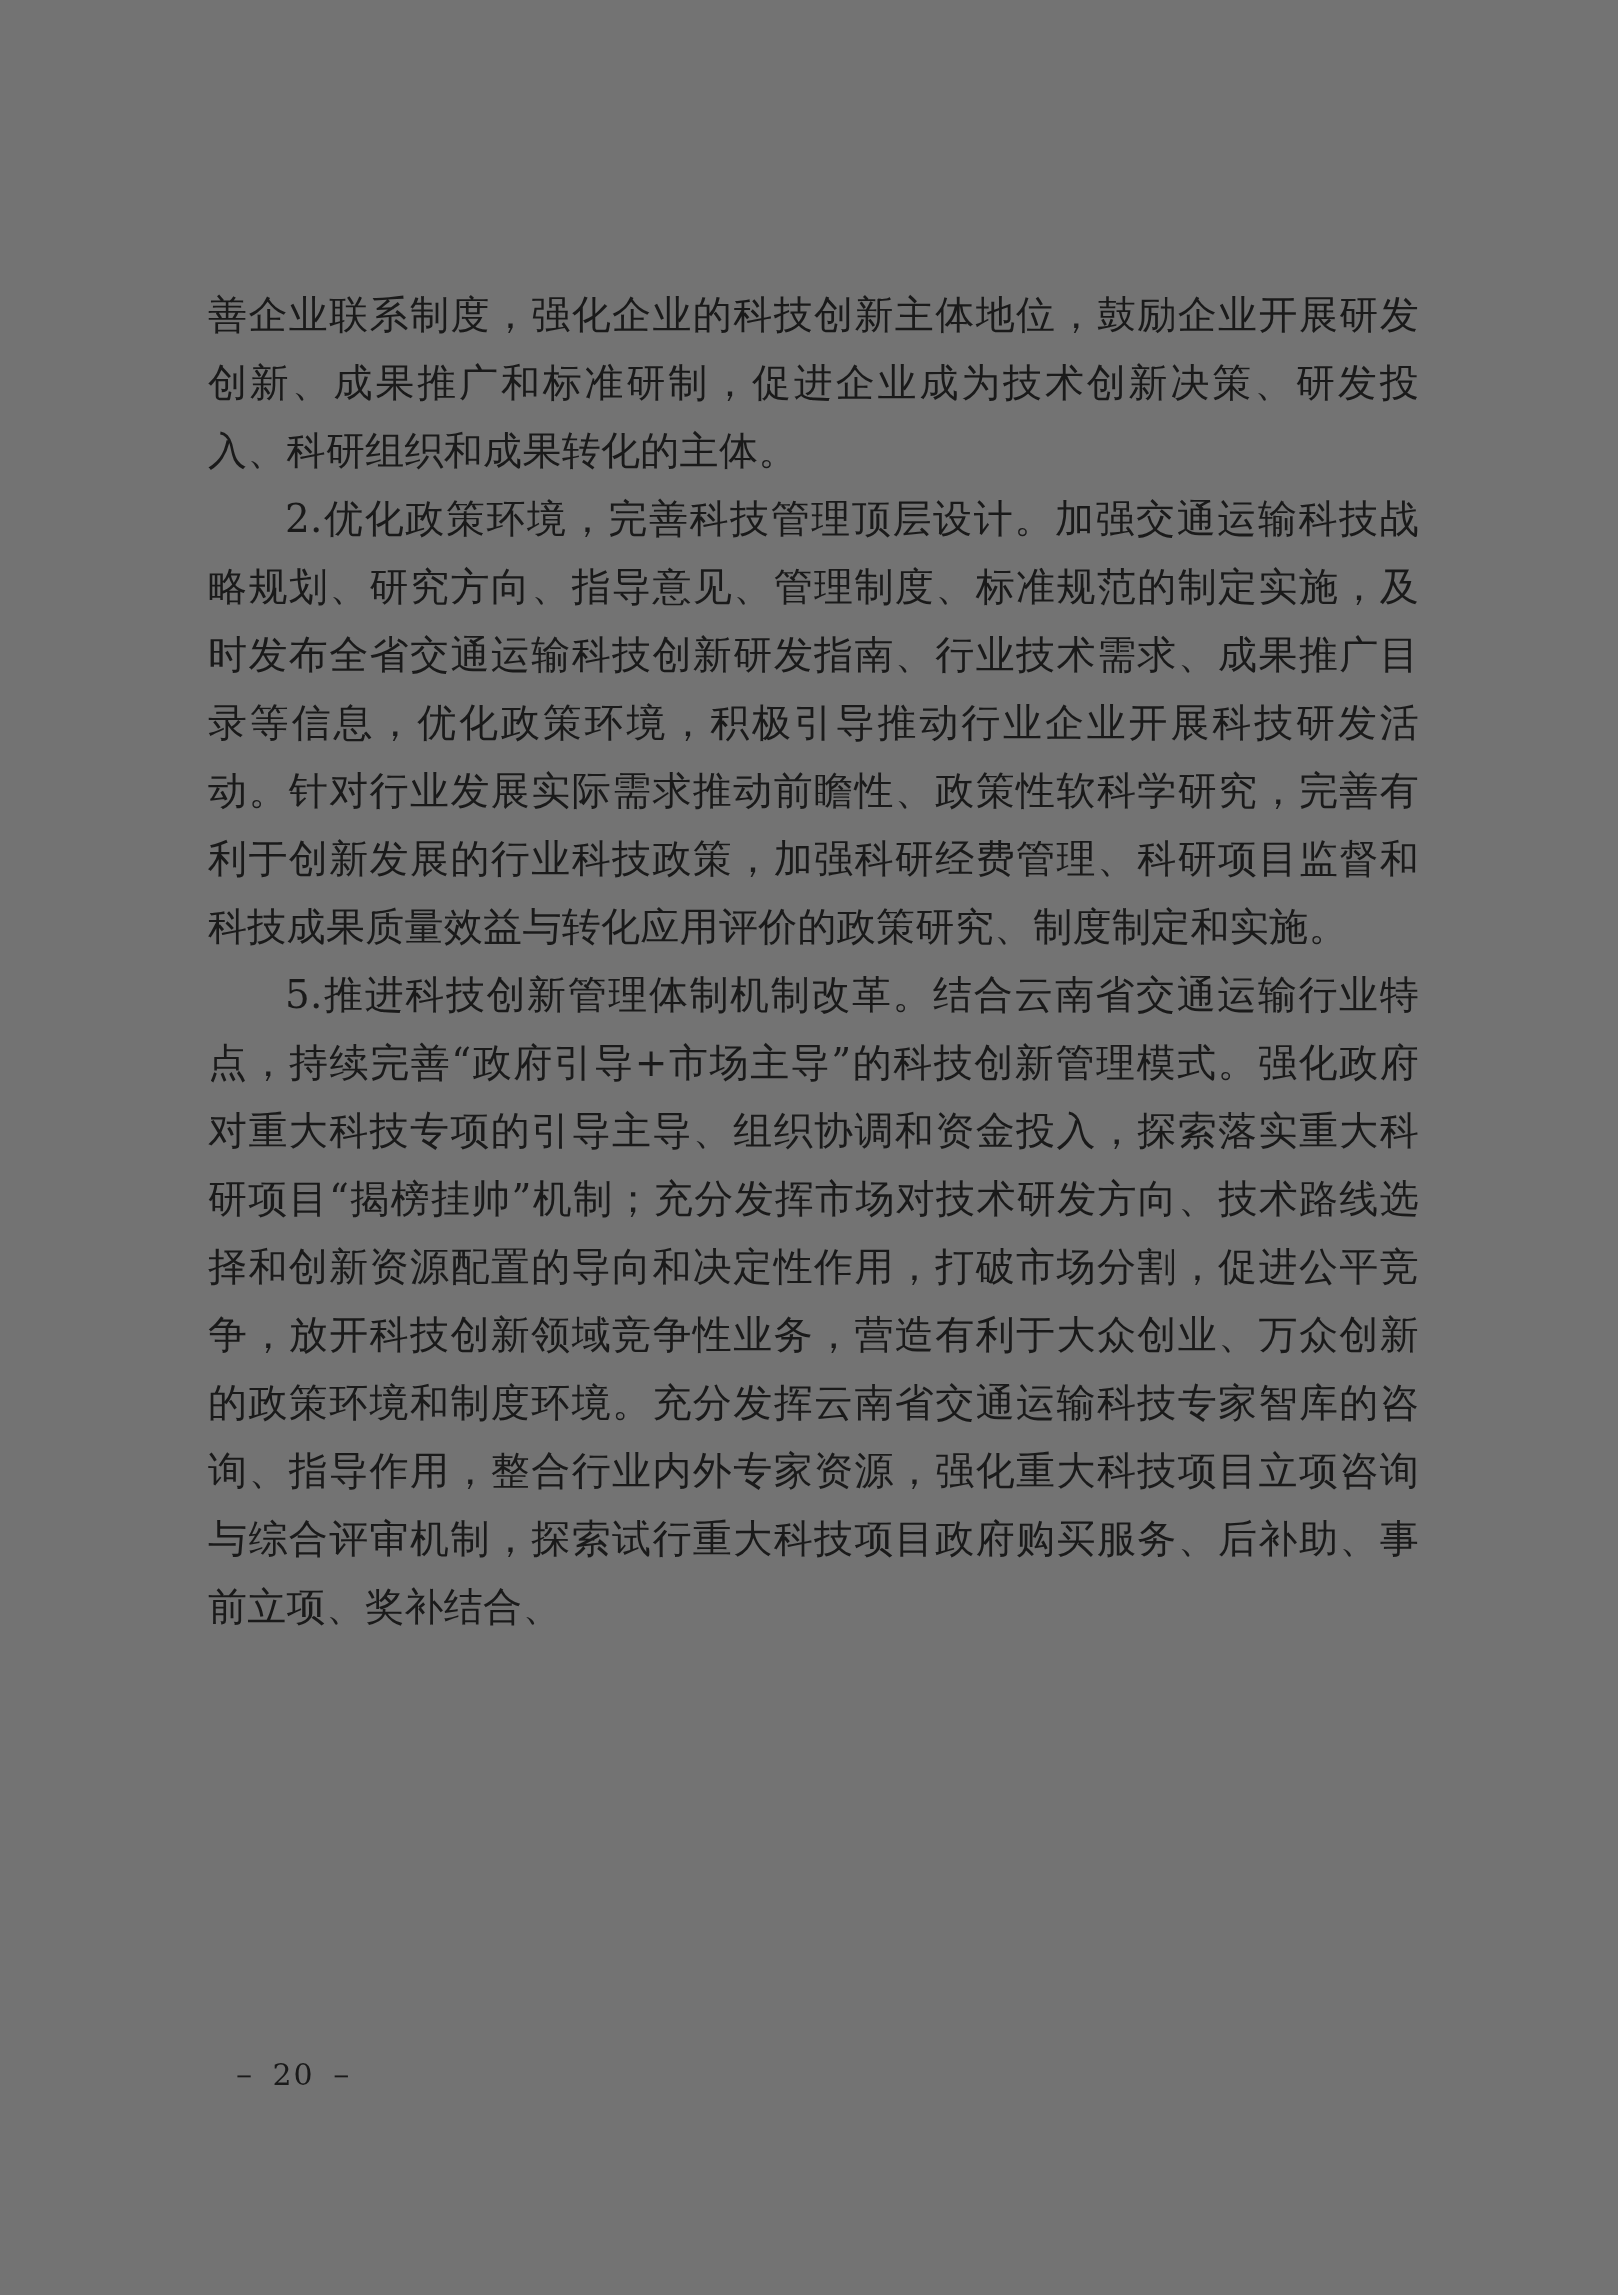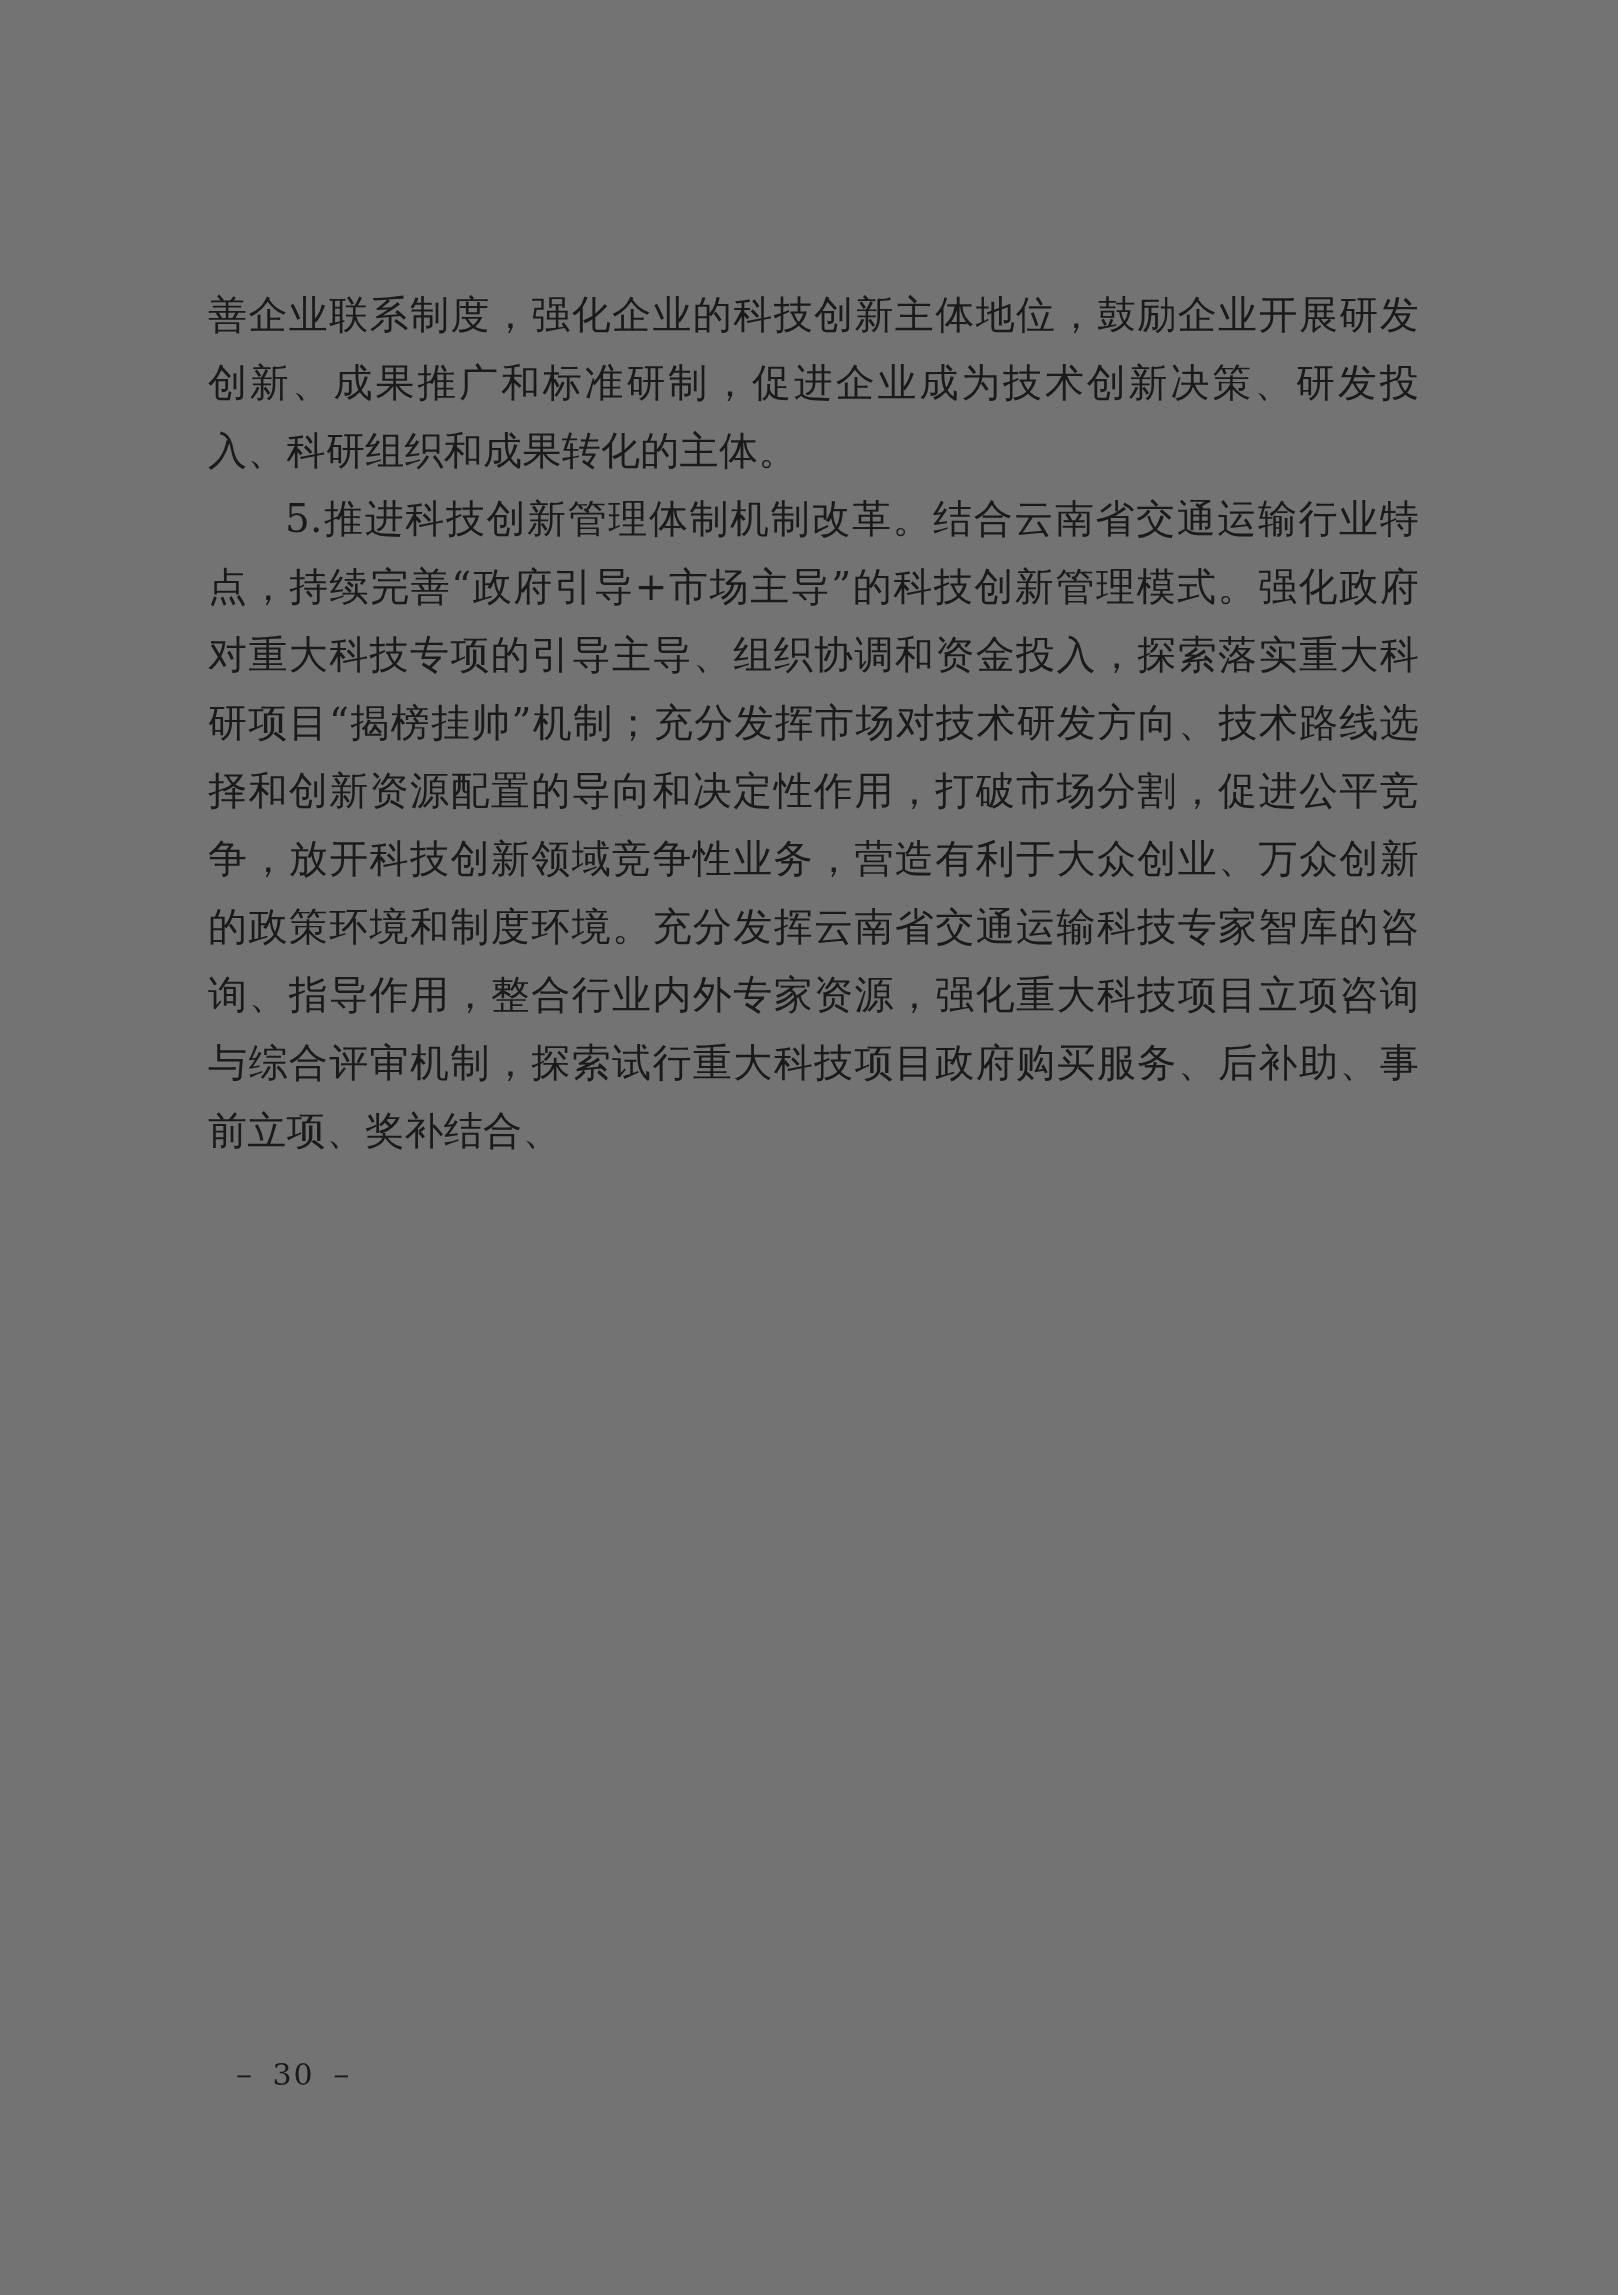--- a/index.html
+++ b/index.html
@@ -52,19 +52,20 @@
     display: inline-block;
     padding-left: 21px;
   }
 </style>
 </head>
 <body>
 
 <div class="page">
   <div class="content">
     <p class="para">善企业联系制度，强化企业的科技创新主体地位，鼓励企业开展研发创新、成果推广和标准研制，促进企业成为技术创新决策、研发投入、科研组织和成果转化的主体。</p>
+    <p class="para indent">2.优化政策环境，完善科技管理顶层设计。加强交通运输科技战略规划、研究方向、指导意见、管理制度、标准规范的制定实施，及时发布全省交通运输科技创新研发指南、行业技术需求、成果推广目录等信息，优化政策环境，积极引导推动行业企业开展科技研发活动。针对行业发展实际需求推动前瞻性、政策性软科学研究，完善有利于创新发展的行业科技政策，加强科研经费管理、科研项目监督和科技成果质量效益与转化应用评价的政策研究、制度制定和实施。</p>
     <p class="para indent">5.推进科技创新管理体制机制改革。结合云南省交通运输行业特点，持续完善“政府引导+市场主导”的科技创新管理模式。强化政府对重大科技专项的引导主导、组织协调和资金投入，探索落实重大科研项目“揭榜挂帅”机制；充分发挥市场对技术研发方向、技术路线选择和创新资源配置的导向和决定性作用，打破市场分割，促进公平竞争，放开科技创新领域竞争性业务，营造有利于大众创业、万众创新的政策环境和制度环境。充分发挥云南省交通运输科技专家智库的咨询、指导作用，整合行业内外专家资源，强化重大科技项目立项咨询与综合评审机制，探索试行重大科技项目政府购买服务、后补助、事前立项、奖补结合、</p>
   </div>
   <div class="footer">
-    <span class="footer-inner">－ 30 －</span>
+    <span class="footer-inner">－ 20 －</span>
   </div>
 </div>
 
 
 </body></html>

